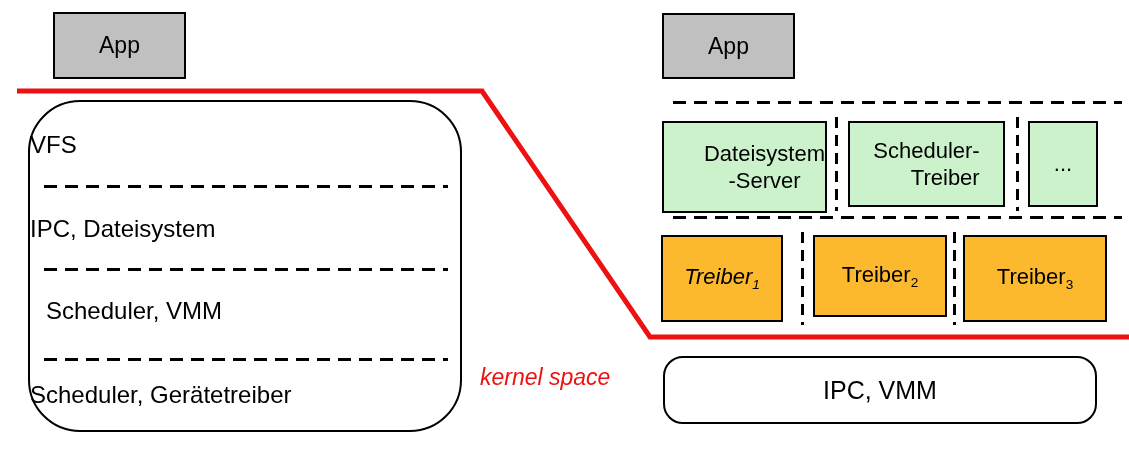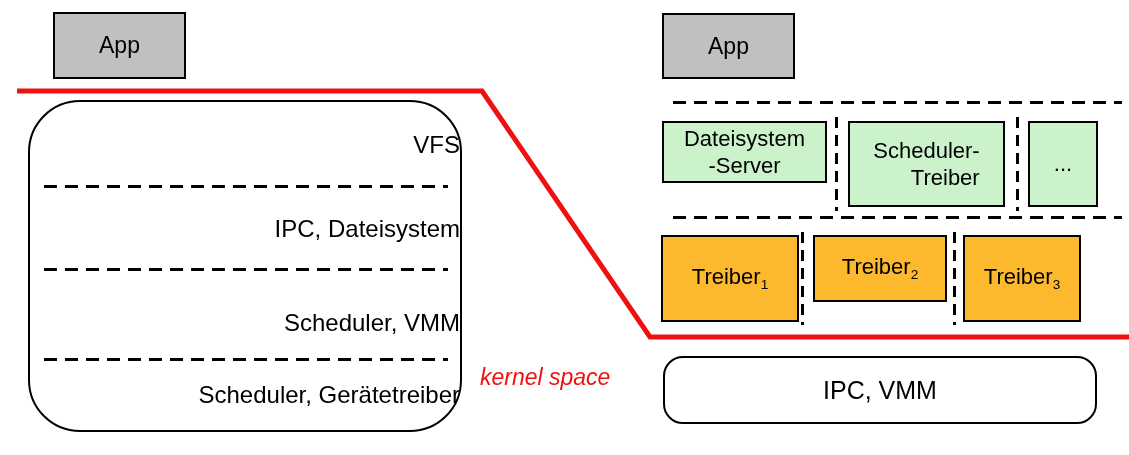--- a/index.html
+++ b/index.html
@@ -26,21 +26,21 @@
   .mono-kernel{
     background:#ffffff;
     border:2px solid #000;
     border-radius:52px;
     position:absolute;
     left:28px;top:100px;width:434px;height:332px;
     box-sizing:border-box;
   }
   .layer-row{
     position:absolute;left:0;width:100%;
-    display:flex;align-items:center;justify-content:flex-end;
+    display:flex;align-items:center;justify-content:flex-start;
     font-size:24px;
   }
   .hdash{
     position:absolute;height:3px;
     background:repeating-linear-gradient(to right,#000 0 13px,transparent 13px 21px);
   }
   .vdash{
     position:absolute;width:3px;
     background:repeating-linear-gradient(to bottom,#000 0 11px,transparent 11px 18px);
   }
@@ -86,63 +86,63 @@
 
   <div class="mono-kernel">
     <div class="layer-row" style="top:0;height:85px;">
       <span>VFS</span>
     </div>
     <div class="hdash" style="left:14px;top:83px;width:404px;"></div>
     <div class="layer-row" style="top:85px;height:83px;">
       <span>IPC, Dateisystem</span>
     </div>
     <div class="hdash" style="left:14px;top:166px;width:404px;"></div>
-    <div class="layer-row" style="top:176px;height:90px;">
+    <div class="layer-row" style="top:164px;height:90px;padding-left:16px;">
       <span>Scheduler, VMM</span>
     </div>
     <div class="hdash" style="left:14px;top:256px;width:404px;"></div>
     <div class="layer-row" style="top:258px;height:70px;">
       <span>Scheduler, Gerätetreiber</span>
     </div>
   </div>
 
   <div class="box app-box" style="left:662px;top:13px;width:133px;height:66px;">
     <span>App</span>
   </div>
 
   <div class="hdash abs" style="left:673px;top:101px;width:449px;"></div>
   <div class="hdash abs" style="left:673px;top:216px;width:449px;"></div>
 
-  <div class="box server-box" style="left:662px;top:121px;width:165px;height:62px;">
+  <div class="box server-box" style="left:662px;top:121px;width:165px;height:92px;justify-content:flex-end;">
     <span>
       <span>Dateisystem</span><br>
       <span>-Server</span>
     </span>
   </div>
   <div class="vdash" style="left:835px;top:117px;height:94px;"></div>
   <div class="box server-box" style="left:848px;top:121px;width:157px;height:86px;text-align:right;">
     <span>
       <span>Scheduler-</span><br>
       <span>Treiber</span>
     </span>
   </div>
   <div class="vdash" style="left:1016px;top:117px;height:94px;"></div>
   <div class="box server-box" style="left:1028px;top:121px;width:70px;height:86px;">
     <span>...</span>
   </div>
 
-  <div class="box driver-box" style="left:661px;top:235px;width:138px;height:87px;">
+  <div class="box driver-box" style="left:661px;top:235px;width:122px;height:87px;font-style:italic;">
     <span><span>Treiber</span><sub>1</sub></span>
   </div>
   <div class="vdash" style="left:801px;top:232px;height:93px;"></div>
-  <div class="box driver-box" style="left:813px;top:235px;width:134px;height:67px;">
+  <div class="box driver-box" style="left:813px;top:235px;width:134px;height:82px;">
     <span><span>Treiber</span><sub>2</sub></span>
   </div>
   <div class="vdash" style="left:953px;top:232px;height:93px;"></div>
-  <div class="box driver-box" style="left:963px;top:235px;width:118px;height:87px;">
+  <div class="box driver-box" style="left:963px;top:235px;width:144px;height:87px;">
     <span><span>Treiber</span><sub>3</sub></span>
   </div>
 
   <div class="box micro-kernel" style="left:663px;top:356px;width:434px;height:68px;">
     <span>IPC, VMM</span>
   </div>
 
 </div>
 
 </body></html>

